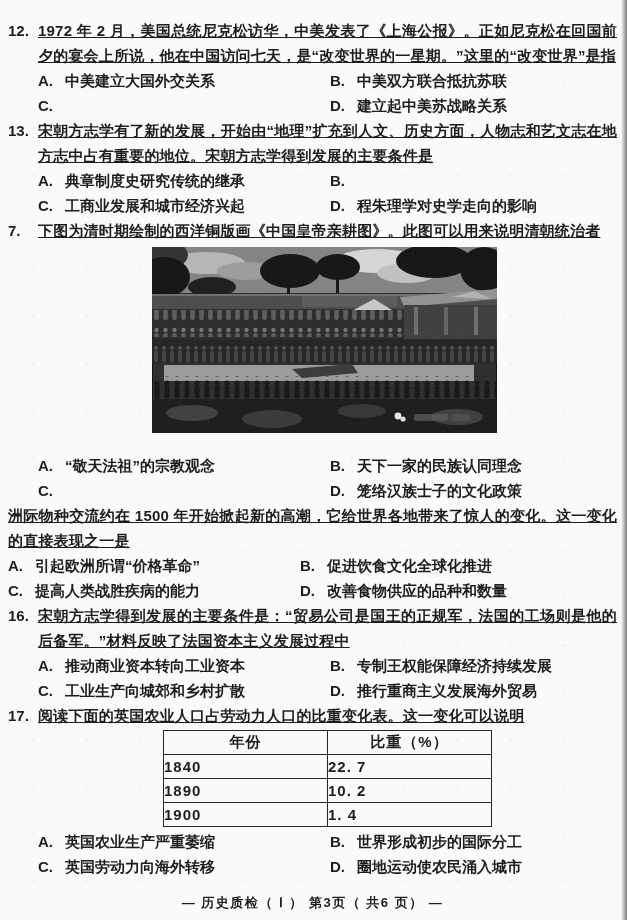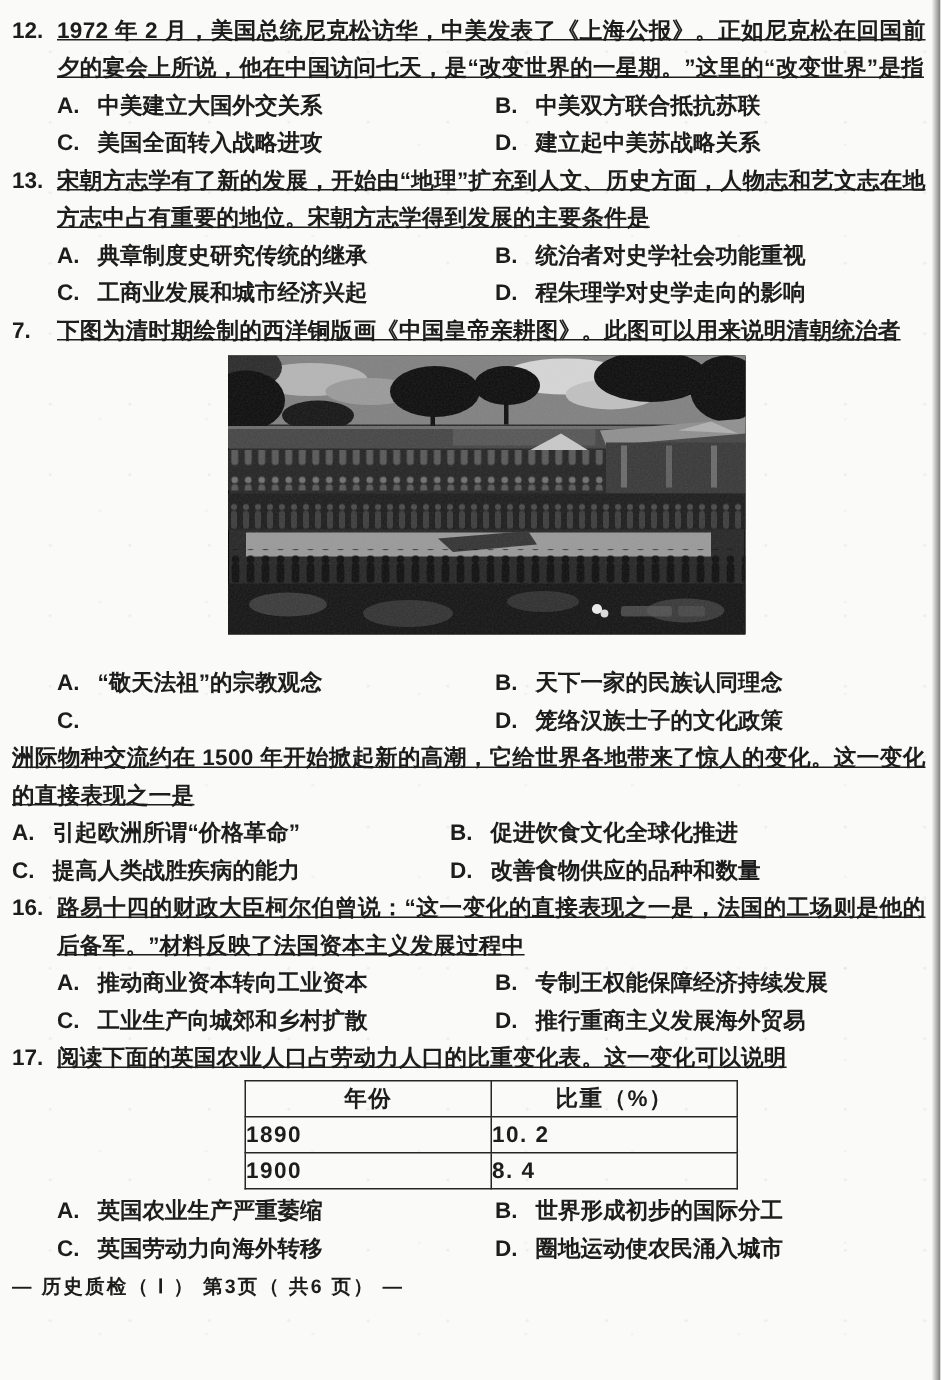--- a/index.html
+++ b/index.html
@@ -7,21 +7,21 @@
     width:627px; height:920px; overflow:hidden; position:relative;
     background-color:#fafaf8;
     background-image:
       radial-gradient(rgba(80,80,80,0.07) 1px, transparent 1.2px),
       radial-gradient(rgba(80,80,80,0.05) 1px, transparent 1.2px);
     background-size:53px 47px, 71px 61px;
     background-position:7px 11px, 31px 5px;
     font-family:"Liberation Sans", sans-serif;
     color:#1d1d1d;
   }
-  .paper { padding:8px 10px 0 8px; position:relative; }
+  .paper { padding:18px 10px 0 8px; position:relative; }
   .scan-edge {
     position:absolute; top:0; right:0; width:6px; height:920px;
     background:linear-gradient(to right, rgba(0,0,0,0), rgba(20,20,20,0.55));
     z-index:5;
   }
   .question { display:flex; }
   .qnum {
     flex:0 0 30px; width:30px; font-size:15px; line-height:25px;
     font-weight:700; white-space:nowrap;
   }
@@ -36,22 +36,22 @@
   .figure {
     width:345px; height:186px; margin:4px 0 20px 114px; display:block;
   }
   .qtable { border-collapse:collapse; margin:2px 0 2px 125px; }
   .qtable th, .qtable td {
     border:1.6px solid #262626; width:163px; height:23px;
     vertical-align:middle; padding:0;
     font-size:15px; font-weight:600; letter-spacing:1px;
   }
   .footer {
-    font-size:13px; font-weight:600;
-    margin-top:4px; letter-spacing:1.5px;
+    text-align:center; font-size:13px; font-weight:600;
+    margin-top:15px; letter-spacing:1.5px;
   }
 </style>
 </head>
 <body>
 
 <div class="paper">
 
   <div class="question">
     <span class="qnum">12.</span>
     <div class="qbody">
@@ -60,42 +60,40 @@
         <div class="option">
             <span class="olabel">A.</span>
             <span>中美建立大国外交关系</span>
           </div>
         <div class="option">
             <span class="olabel">B.</span>
             <span>中美双方联合抵抗苏联</span>
           </div>
         <div class="option">
             <span class="olabel">C.</span>
-            <span>美国全面转入战略进攻</span>
           </div>
         <div class="option">
             <span class="olabel">D.</span>
             <span>建立起中美苏战略关系</span>
           </div>
       </div>
     </div>
   </div>
 
   <div class="question">
     <span class="qnum">13.</span>
     <div class="qbody">
       <div class="stem">宋朝方志学有了新的发展，开始由“地理”扩充到人文、历史方面，人物志和艺文志在地方志中占有重要的地位。宋朝方志学得到发展的主要条件是</div>
       <div class="options">
         <div class="option">
             <span class="olabel">A.</span>
             <span>典章制度史研究传统的继承</span>
           </div>
         <div class="option">
             <span class="olabel">B.</span>
-            <span>统治者对史学社会功能重视</span>
           </div>
         <div class="option">
             <span class="olabel">C.</span>
             <span>工商业发展和城市经济兴起</span>
           </div>
         <div class="option">
             <span class="olabel">D.</span>
             <span>程朱理学对史学走向的影响</span>
           </div>
       </div>
@@ -222,21 +220,21 @@
             <span class="olabel">D.</span>
             <span>改善食物供应的品种和数量</span>
           </div>
       </div>
     </div>
   </div>
 
   <div class="question">
     <span class="qnum">16.</span>
     <div class="qbody">
-      <div class="stem">路易十四的财政大臣柯尔伯曾说：“这一变化的直接表现之一是，法国的工场则是他的后备军。”材料反映了法国资本主义发展过程中</div>
+      <div class="stem">宋朝方志学得到发展的主要条件是：“贸易公司是国王的正规军，法国的工场则是他的后备军。”材料反映了法国资本主义发展过程中</div>
       <div class="options">
         <div class="option">
             <span class="olabel">A.</span>
             <span>推动商业资本转向工业资本</span>
           </div>
         <div class="option">
             <span class="olabel">B.</span>
             <span>专制王权能保障经济持续发展</span>
           </div>
         <div class="option">
@@ -256,26 +254,30 @@
     <div class="qbody">
       <div class="stem">阅读下面的英国农业人口占劳动力人口的比重变化表。这一变化可以说明</div>
 
       <table class="qtable">
         <tbody>
             <tr>
           <th>年份</th>
           <th>比重（%）</th>
         </tr>
         <tr>
+          <td>1840</td>
+          <td>22. 7</td>
+        </tr>
+        <tr>
           <td>1890</td>
           <td>10. 2</td>
         </tr>
         <tr>
           <td>1900</td>
-          <td>8. 4</td>
+          <td>1. 4</td>
         </tr>
       </tbody>
         </table>
 
       <div class="options">
         <div class="option">
             <span class="olabel">A.</span>
             <span>英国农业生产严重萎缩</span>
           </div>
         <div class="option">

